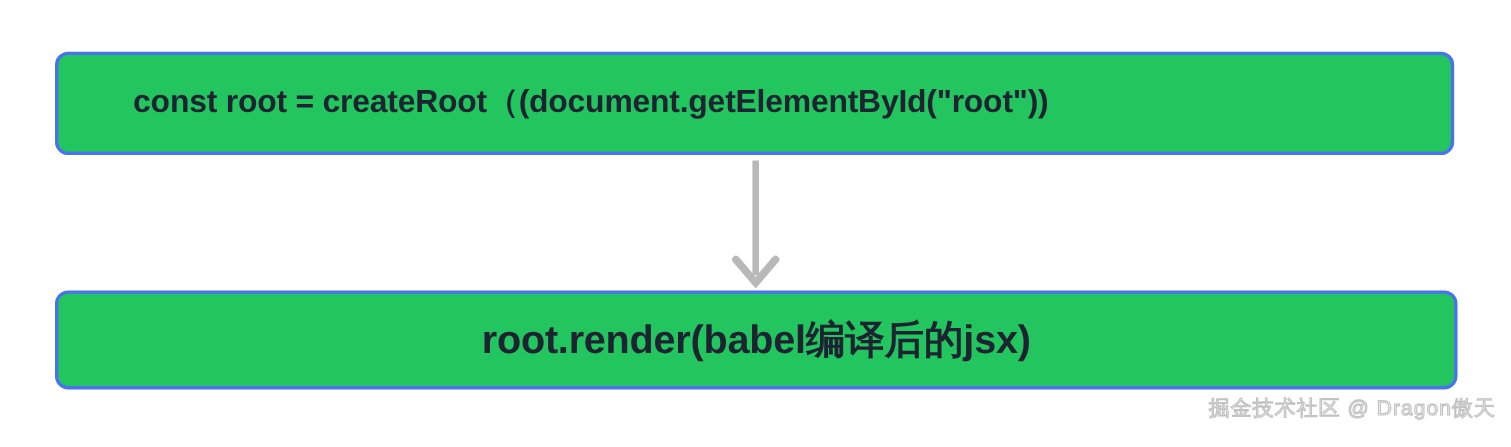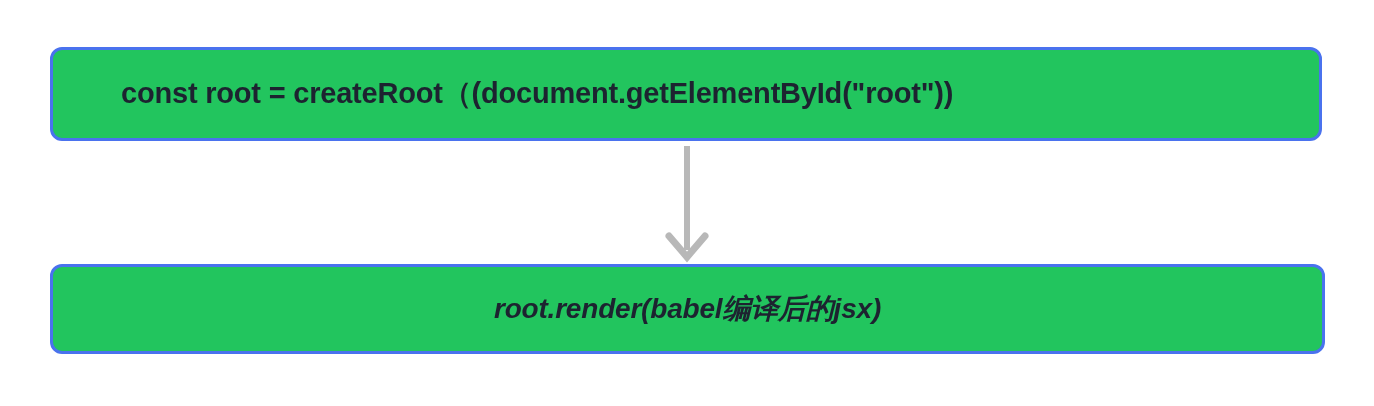--- a/index.html
+++ b/index.html
@@ -55,22 +55,21 @@
   .flow-label {
     color: #1d2330;
     font-weight: bold;
     font-size: 29px;
     line-height: 1.1;
     letter-spacing: -0.2px;
     white-space: nowrap;
   }
 
   .flow-box.box-2 .flow-label {
-    font-size: 28px;
-    font-style: italic;
+    font-size: 36px;
   }
 
   
   .connector {
     position: absolute;
     left: 655px;
     top: 144px;
     width: 64px;
     height: 120px;
   }
@@ -103,14 +102,15 @@
     <svg width="64" height="120" viewBox="0 0 64 120" xmlns="http://www.w3.org/2000/svg">
       <line x1="32" y1="2" x2="32" y2="106" stroke="#b8b8b8" stroke-width="6" stroke-linecap="butt"></line>
       <path d="M 14 92 L 32 113 L 50 92" fill="none" stroke="#b8b8b8" stroke-width="7" stroke-linecap="round" stroke-linejoin="miter"></path>
     </svg>
   </div>
 
   <div class="flow-box box-2">
     <span class="flow-label">root.render(babel编译后的jsx)</span>
   </div>
 
+  <div class="watermark">掘金技术社区 @ Dragon傲天</div>
 
 </div>
 
 </body></html>

